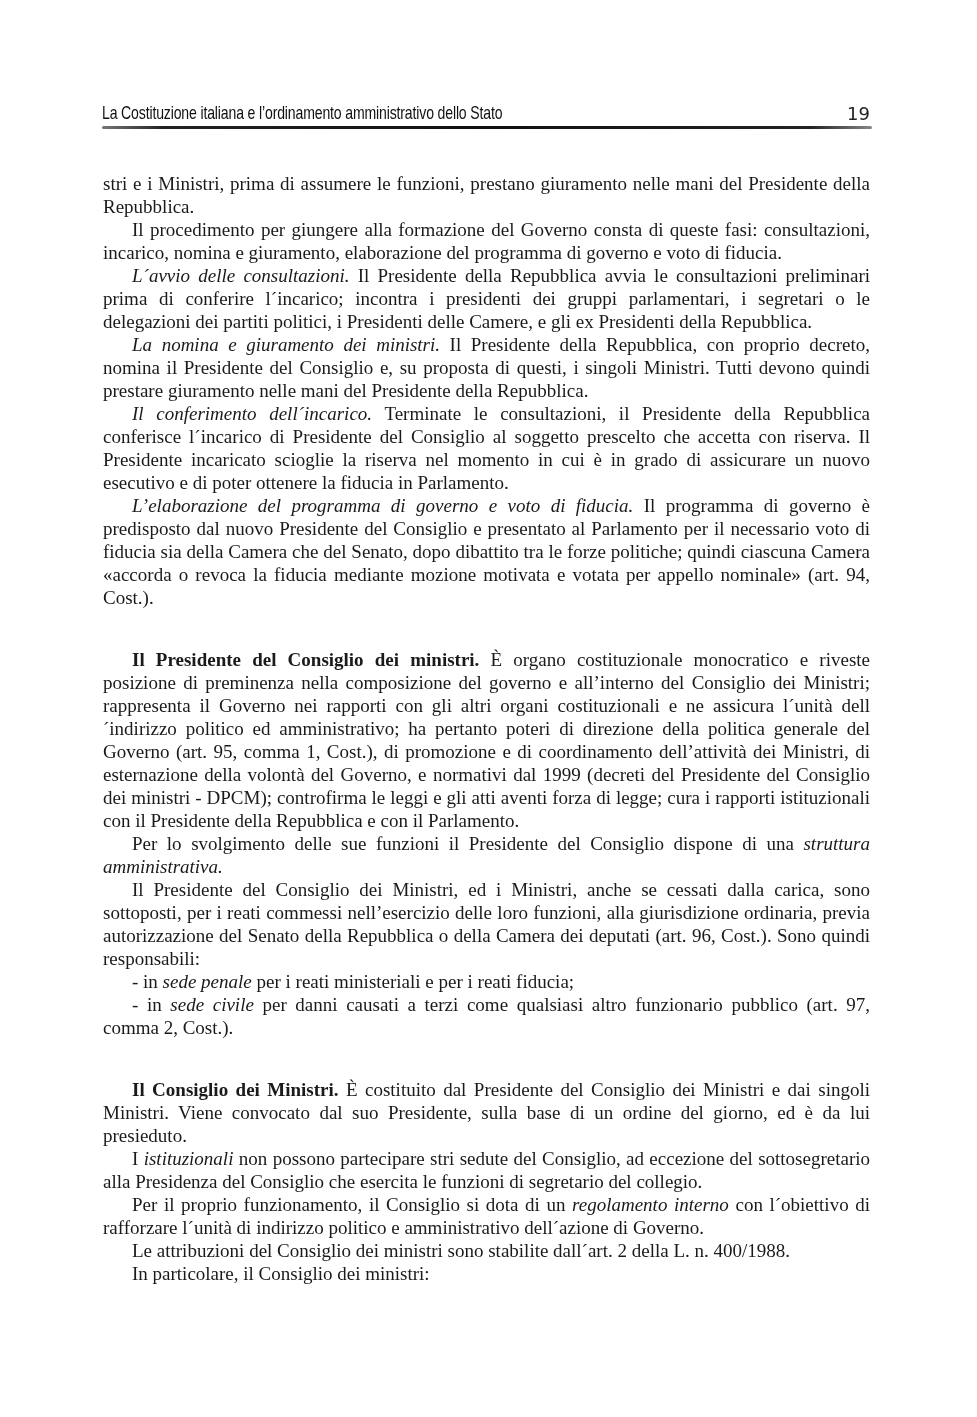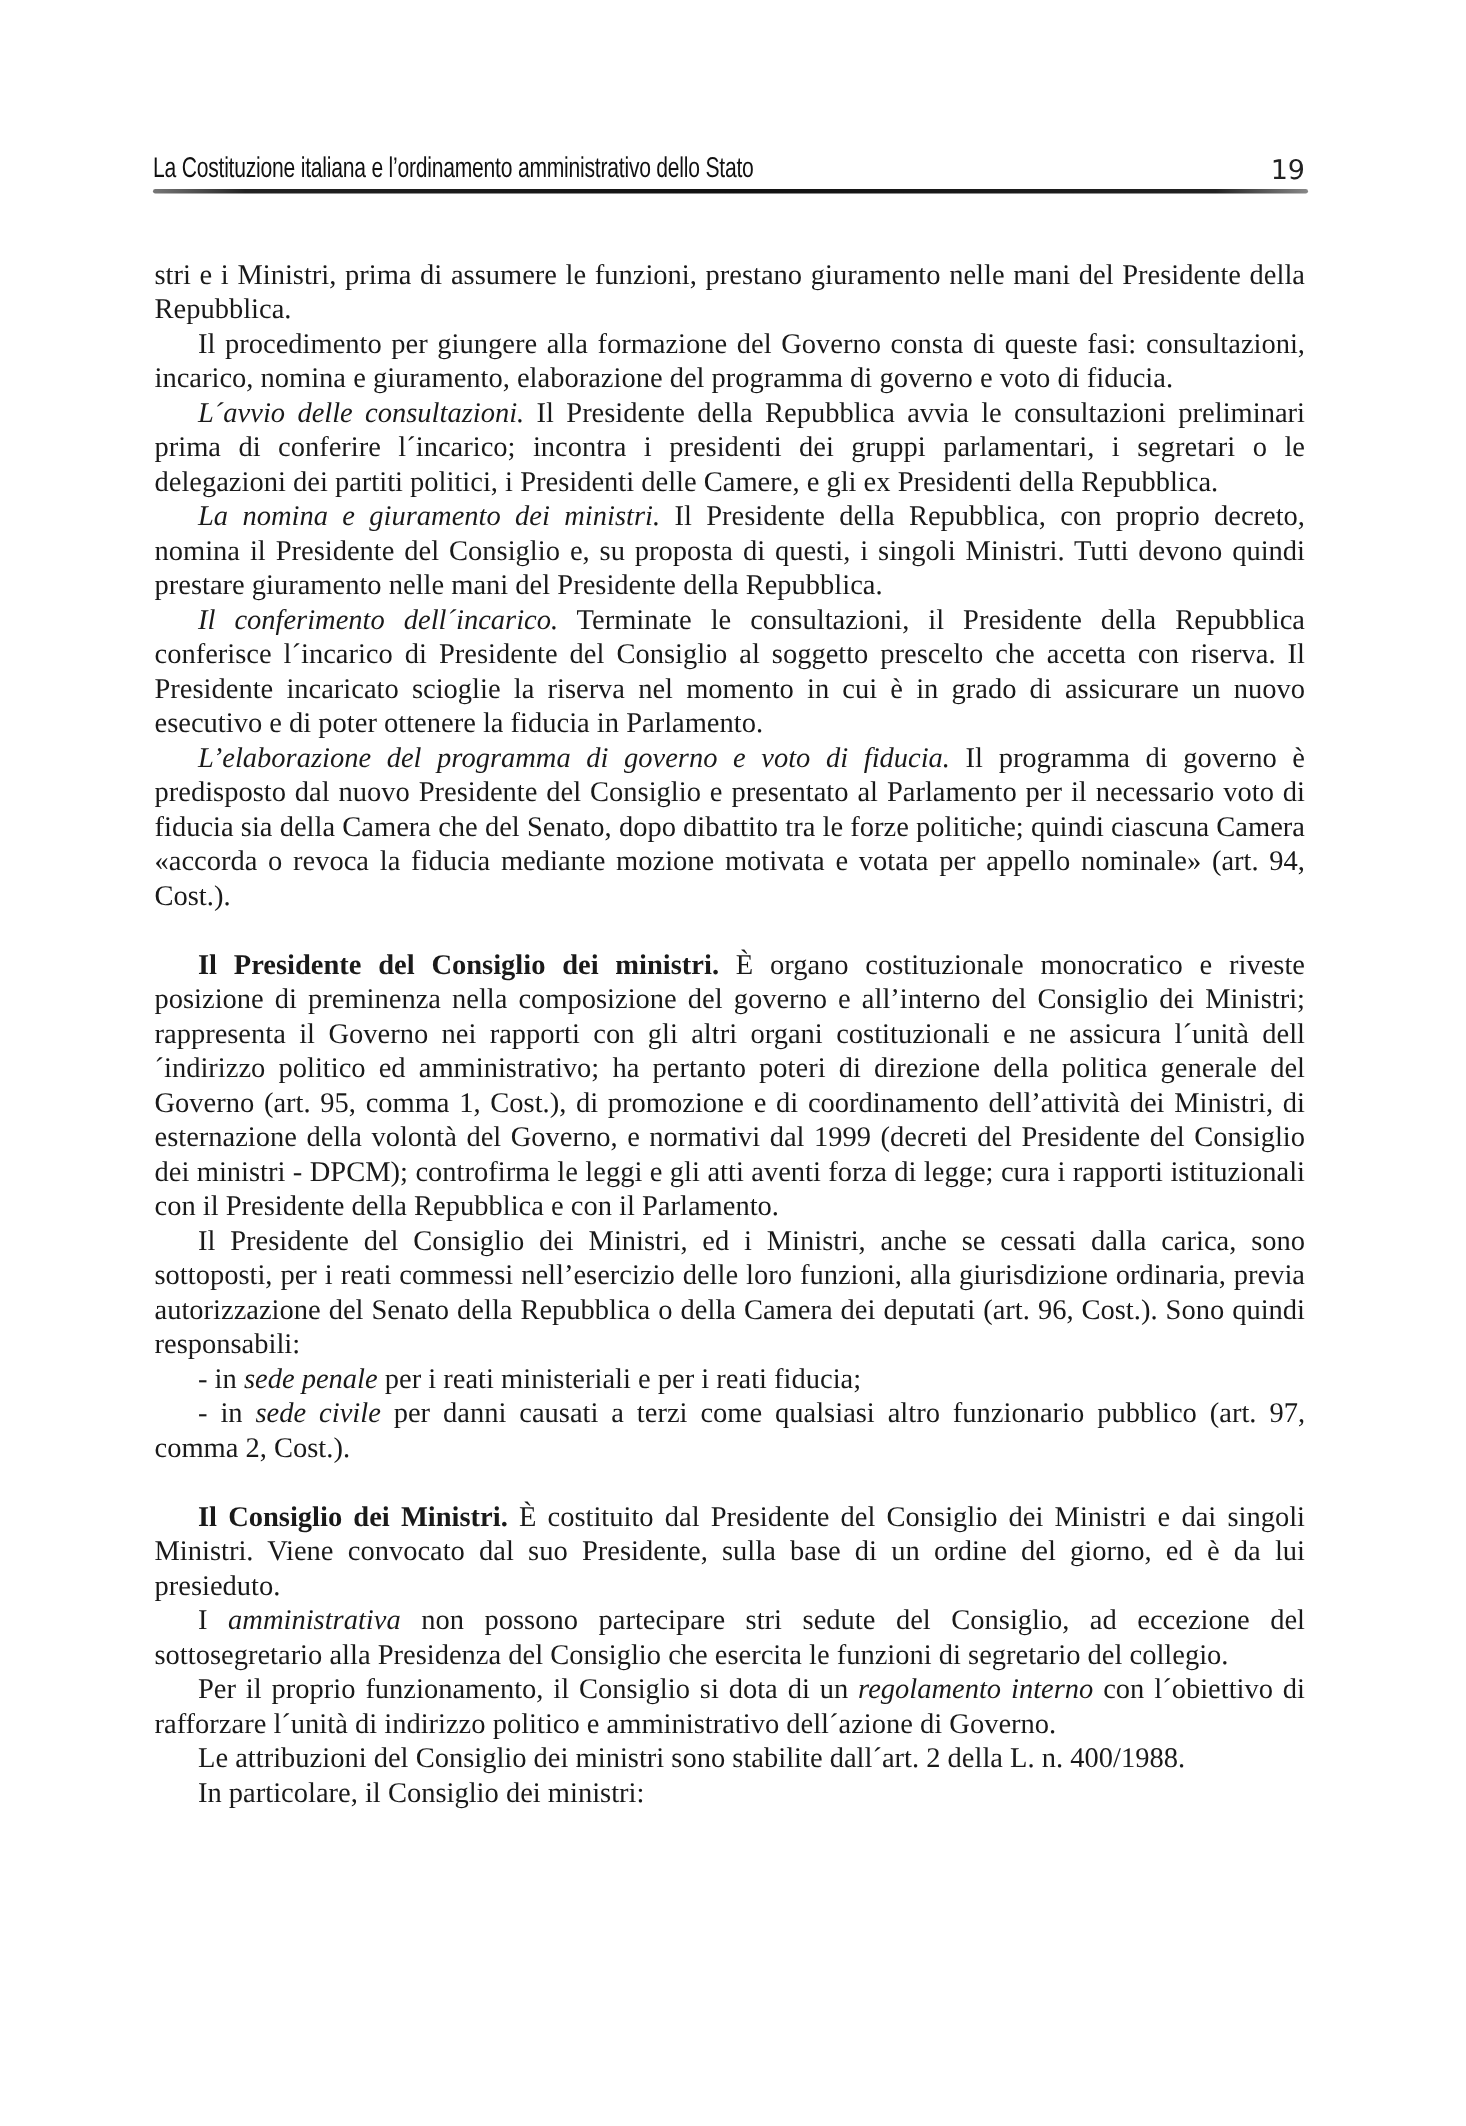--- a/index.html
+++ b/index.html
@@ -22,21 +22,21 @@
     background: linear-gradient(to right, #777 0%, #222 8%, #111 50%, #222 92%, #888 100%);
     border-radius: 2px;
   }
   .body-text {
     position: absolute; left: 103px; top: 172px; width: 767px;
     font-family: "Liberation Serif", serif; font-size: 19px; line-height: 23px;
     text-align: justify; color: #1a1a1a;
   }
   .body-text p { margin: 0; text-indent: 29px; }
   .body-text p.noindent { text-indent: 0; }
-  .body-text p.section { margin-top: 23px; }
+  .body-text p.section { margin-top: 39px; }
   .body-text p.list { text-indent: 29px; }
   .body-text i { font-style: italic; }
   .body-text b { font-weight: bold; }
 </style>
 </head>
 <body>
 
 <div class="page">
   <div class="running-head">
     <span class="running-title">La Costituzione italiana e l’ordinamento amministrativo dello Stato</span>
@@ -45,22 +45,23 @@
   <div class="head-rule"></div>
 
   <div class="body-text" id="body-text">
       <p class="noindent"><span>stri e i Ministri, prima di assumere le funzioni, prestano giuramento nelle mani del Presidente della Repubblica.</span></p>
       <p><span>Il procedimento per giungere alla formazione del Governo consta di queste fasi: consultazioni, incarico, nomina e giuramento, elaborazione del programma di governo e voto di fiducia.</span></p>
       <p><i>L´avvio delle consultazioni.</i><span> Il Presidente della Repubblica avvia le consultazioni preliminari prima di conferire l´incarico; incontra i presidenti dei gruppi parlamentari, i segretari o le delegazioni dei partiti politici, i Presidenti delle Camere, e gli ex Presidenti della Repubblica.</span></p>
       <p><i>La nomina e giuramento dei ministri.</i><span> Il Presidente della Repubblica, con proprio decreto, nomina il Presidente del Consiglio e, su proposta di questi, i singoli Ministri. Tutti devono quindi prestare giuramento nelle mani del Presidente della Repubblica.</span></p>
       <p><i>Il conferimento dell´incarico.</i><span> Terminate le consultazioni, il Presidente della Repubblica conferisce l´incarico di Presidente del Consiglio al soggetto prescelto che accetta con riserva. Il Presidente incaricato scioglie la riserva nel momento in cui è in grado di assicurare un nuovo esecutivo e di poter ottenere la fiducia in Parlamento.</span></p>
       <p><i>L’elaborazione del programma di governo e voto di fiducia.</i><span> Il programma di governo è predisposto dal nuovo Presidente del Consiglio e presentato al Parlamento per il necessario voto di fiducia sia della Camera che del Senato, dopo dibattito tra le forze politiche; quindi ciascuna Camera «accorda o revoca la fiducia mediante mozione motivata e votata per appello nominale» (art. 94, Cost.).</span></p>
       <p class="section"><b>Il Presidente del Consiglio dei ministri.</b><span> È organo costituzionale monocratico e riveste posizione di preminenza nella composizione del governo e all’interno del Consiglio dei Ministri; rappresenta il Governo nei rapporti con gli altri organi costituzionali e ne assicura l´unità dell´indirizzo politico ed amministrativo; ha pertanto poteri di direzione della politica generale del Governo (art. 95, comma 1, Cost.), di promozione e di coordinamento dell’attività dei Ministri, di esternazione della volontà del Governo, e normativi dal 1999 (decreti del Presidente del Consiglio dei ministri - DPCM); controfirma le leggi e gli atti aventi forza di legge; cura i rapporti istituzionali con il Presidente della Repubblica e con il Parlamento.</span></p>
+      <p><span>Per lo svolgimento delle sue funzioni il Presidente del Consiglio dispone di una </span><i>struttura amministrativa.</i></p>
       <p><span>Il Presidente del Consiglio dei Ministri, ed i Ministri, anche se cessati dalla carica, sono sottoposti, per i reati commessi nell’esercizio delle loro funzioni, alla giurisdizione ordinaria, previa autorizzazione del Senato della Repubblica o della Camera dei deputati (art. 96, Cost.). Sono quindi responsabili:</span></p>
       <p class="list"><span>- in </span><i>sede penale</i><span> per i reati ministeriali e per i reati fiducia;</span></p>
       <p class="list"><span>- in </span><i>sede civile</i><span> per danni causati a terzi come qualsiasi altro funzionario pubblico (art. 97, comma 2, Cost.).</span></p>
       <p class="section"><b>Il Consiglio dei Ministri.</b><span> È costituito dal Presidente del Consiglio dei Ministri e dai singoli Ministri. Viene convocato dal suo Presidente, sulla base di un ordine del giorno, ed è da lui presieduto.</span></p>
-      <p><span>I </span><i>amministrativa</i><span> non possono partecipare stri sedute del Consiglio, ad eccezione del sottosegretario alla Presidenza del Consiglio che esercita le funzioni di segretario del collegio.</span></p>
+      <p><span>I </span><i>istituzionali</i><span> non possono partecipare stri sedute del Consiglio, ad eccezione del sottosegretario alla Presidenza del Consiglio che esercita le funzioni di segretario del collegio.</span></p>
       <p><span>Per il proprio funzionamento, il Consiglio si dota di un </span><i>regolamento interno</i><span> con l´obiettivo di rafforzare l´unità di indirizzo politico e amministrativo dell´azione di Governo.</span></p>
       <p><span>Le attribuzioni del Consiglio dei ministri sono stabilite dall´art. 2 della L. n. 400/1988.</span></p>
       <p><span>In particolare, il Consiglio dei ministri:</span></p>
     </div>
 </div>
 
 </body></html>

